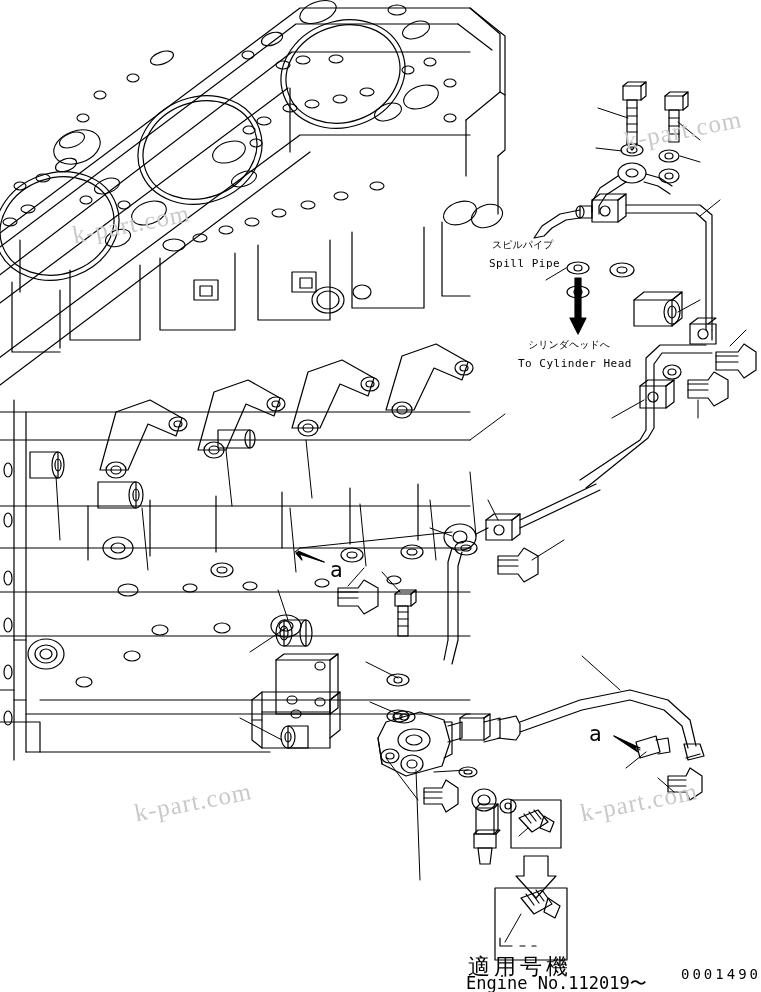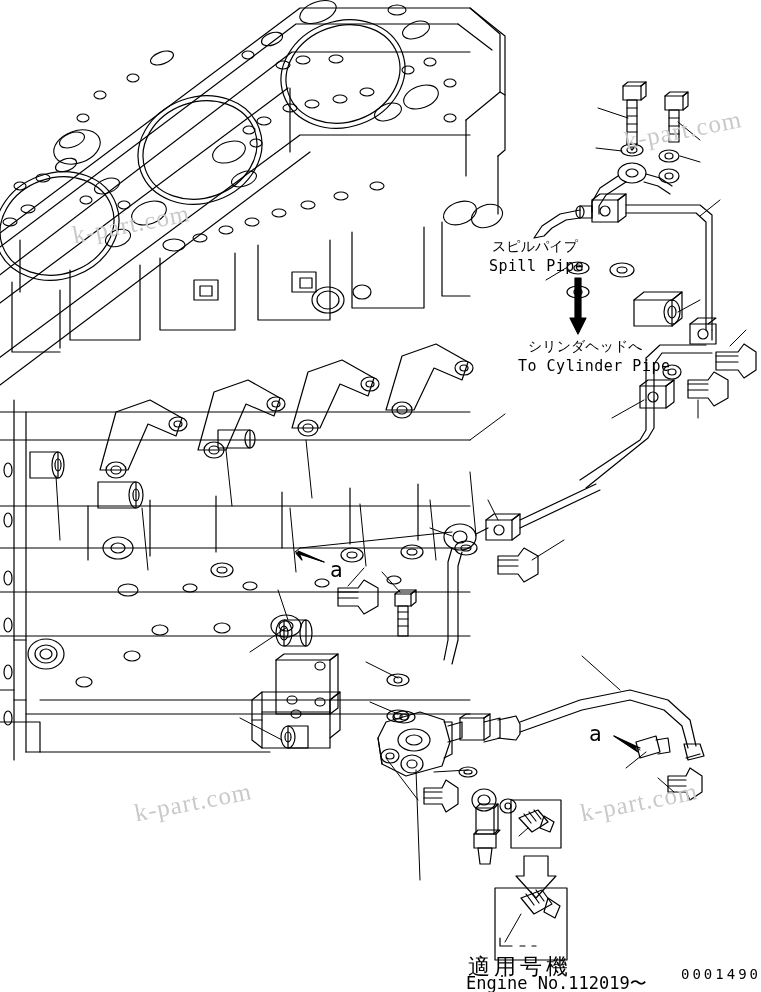--- a/index.html
+++ b/index.html
@@ -36,26 +36,26 @@
     pointer-events: none;
   }
   .lbl {
     position: absolute;
     color: #000000;
     white-space: nowrap;
     font-family: "DejaVu Sans Mono", monospace;
   }
   .lbl-jp {
     font-family: "DejaVu Sans", sans-serif;
-    font-size: 14px;
+    font-size: 10px;
     letter-spacing: 0px;
   }
   .lbl-en {
     font-family: "DejaVu Sans Mono", monospace;
-    font-size: 15px;
+    font-size: 11px;
     letter-spacing: 0.5px;
   }
   .callout-a {
     position: absolute;
     font-family: "DejaVu Sans Mono", monospace;
     font-size: 21px;
     color: #000;
   }
   .partno {
     position: absolute;
@@ -646,21 +646,21 @@
 
   <div class="wm" style="left:70px; top:222px;">k-part.com</div>
   <div class="wm" style="left:622px; top:128px;">k-part.com</div>
   <div class="wm" style="left:132px; top:800px;">k-part.com</div>
   <div class="wm" style="left:578px; top:800px;">k-part.com</div>
 
   <div class="lbl lbl-jp" style="left:492px; top:238px;">スピルパイプ</div>
   <div class="lbl lbl-en" style="left:489px; top:257px;">Spill Pipe</div>
 
   <div class="lbl lbl-jp" style="left:528px; top:338px;">シリンダヘッドへ</div>
-  <div class="lbl lbl-en" style="left:518px; top:357px;">To Cylinder Pipe</div>
+  <div class="lbl lbl-en" style="left:518px; top:357px;">To Cylinder Head</div>
 
   <div class="callout-a" style="left:330px; top:558px;">a</div>
   <div class="callout-a" style="left:589px; top:722px;">a</div>
 
   <div class="engno-jp" style="left:468px; top:952px;">適用号機</div>
   <div class="engno-en" style="left:466px; top:972px;">Engine No.112019〜</div>
 
   <div class="partno" style="left:681px; top:966px;">00014909</div>
 
 </div>

